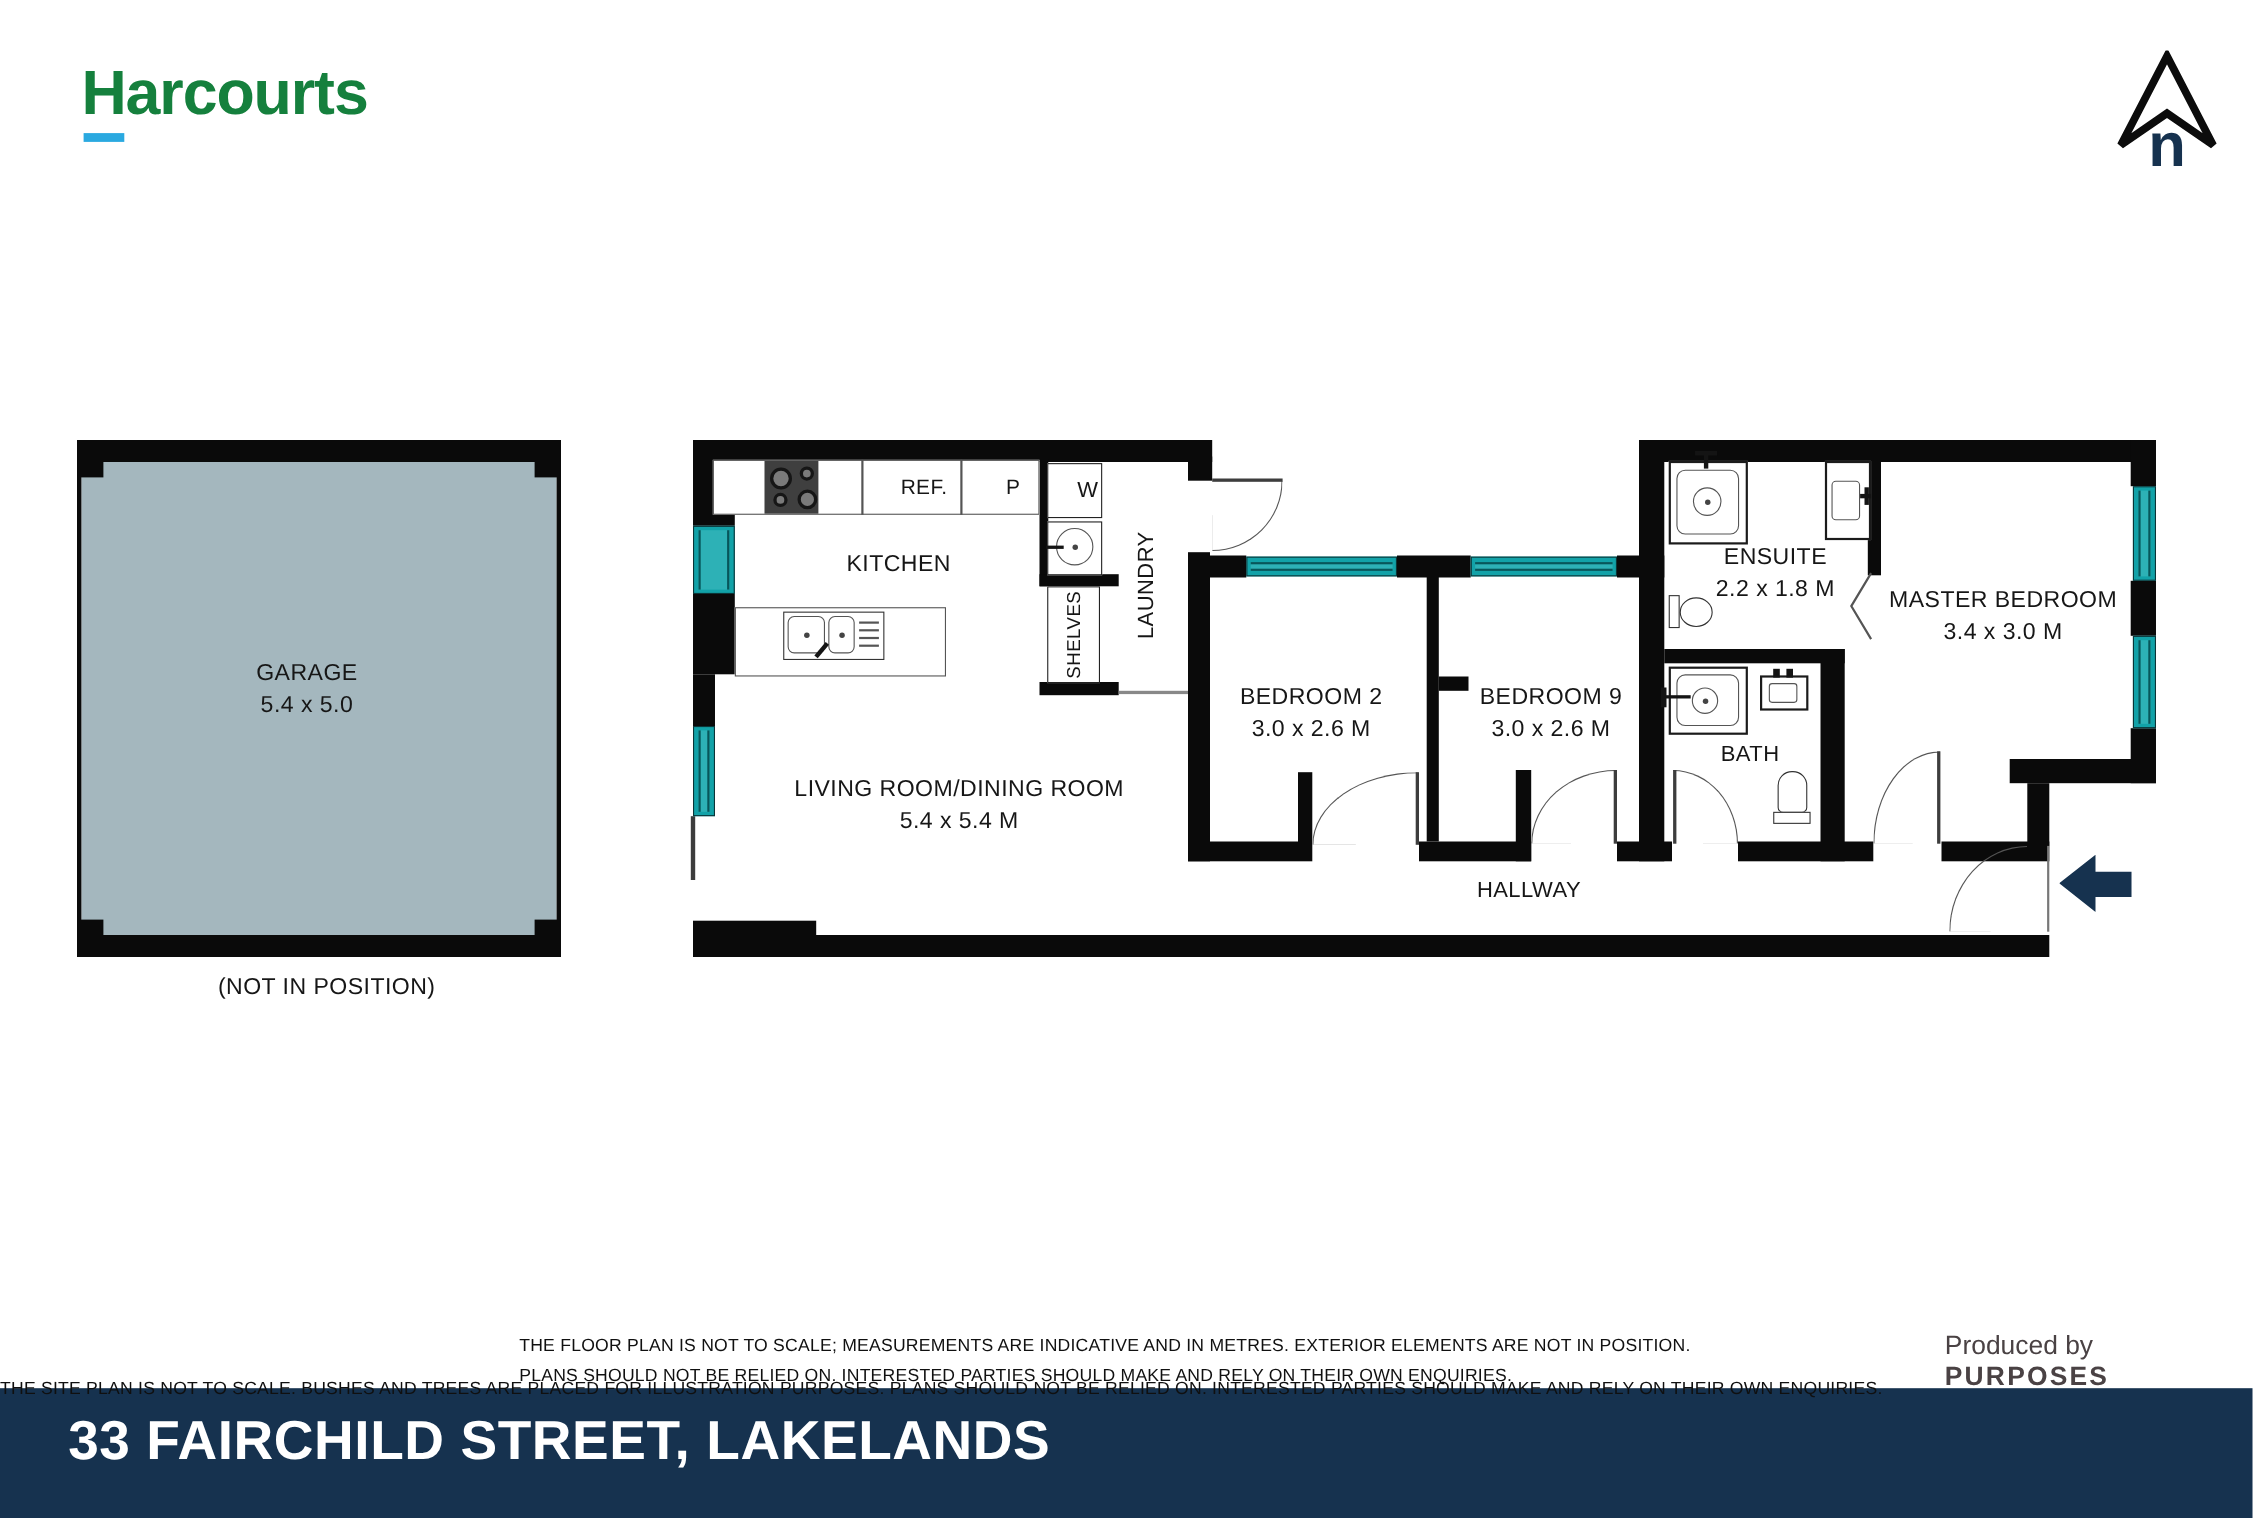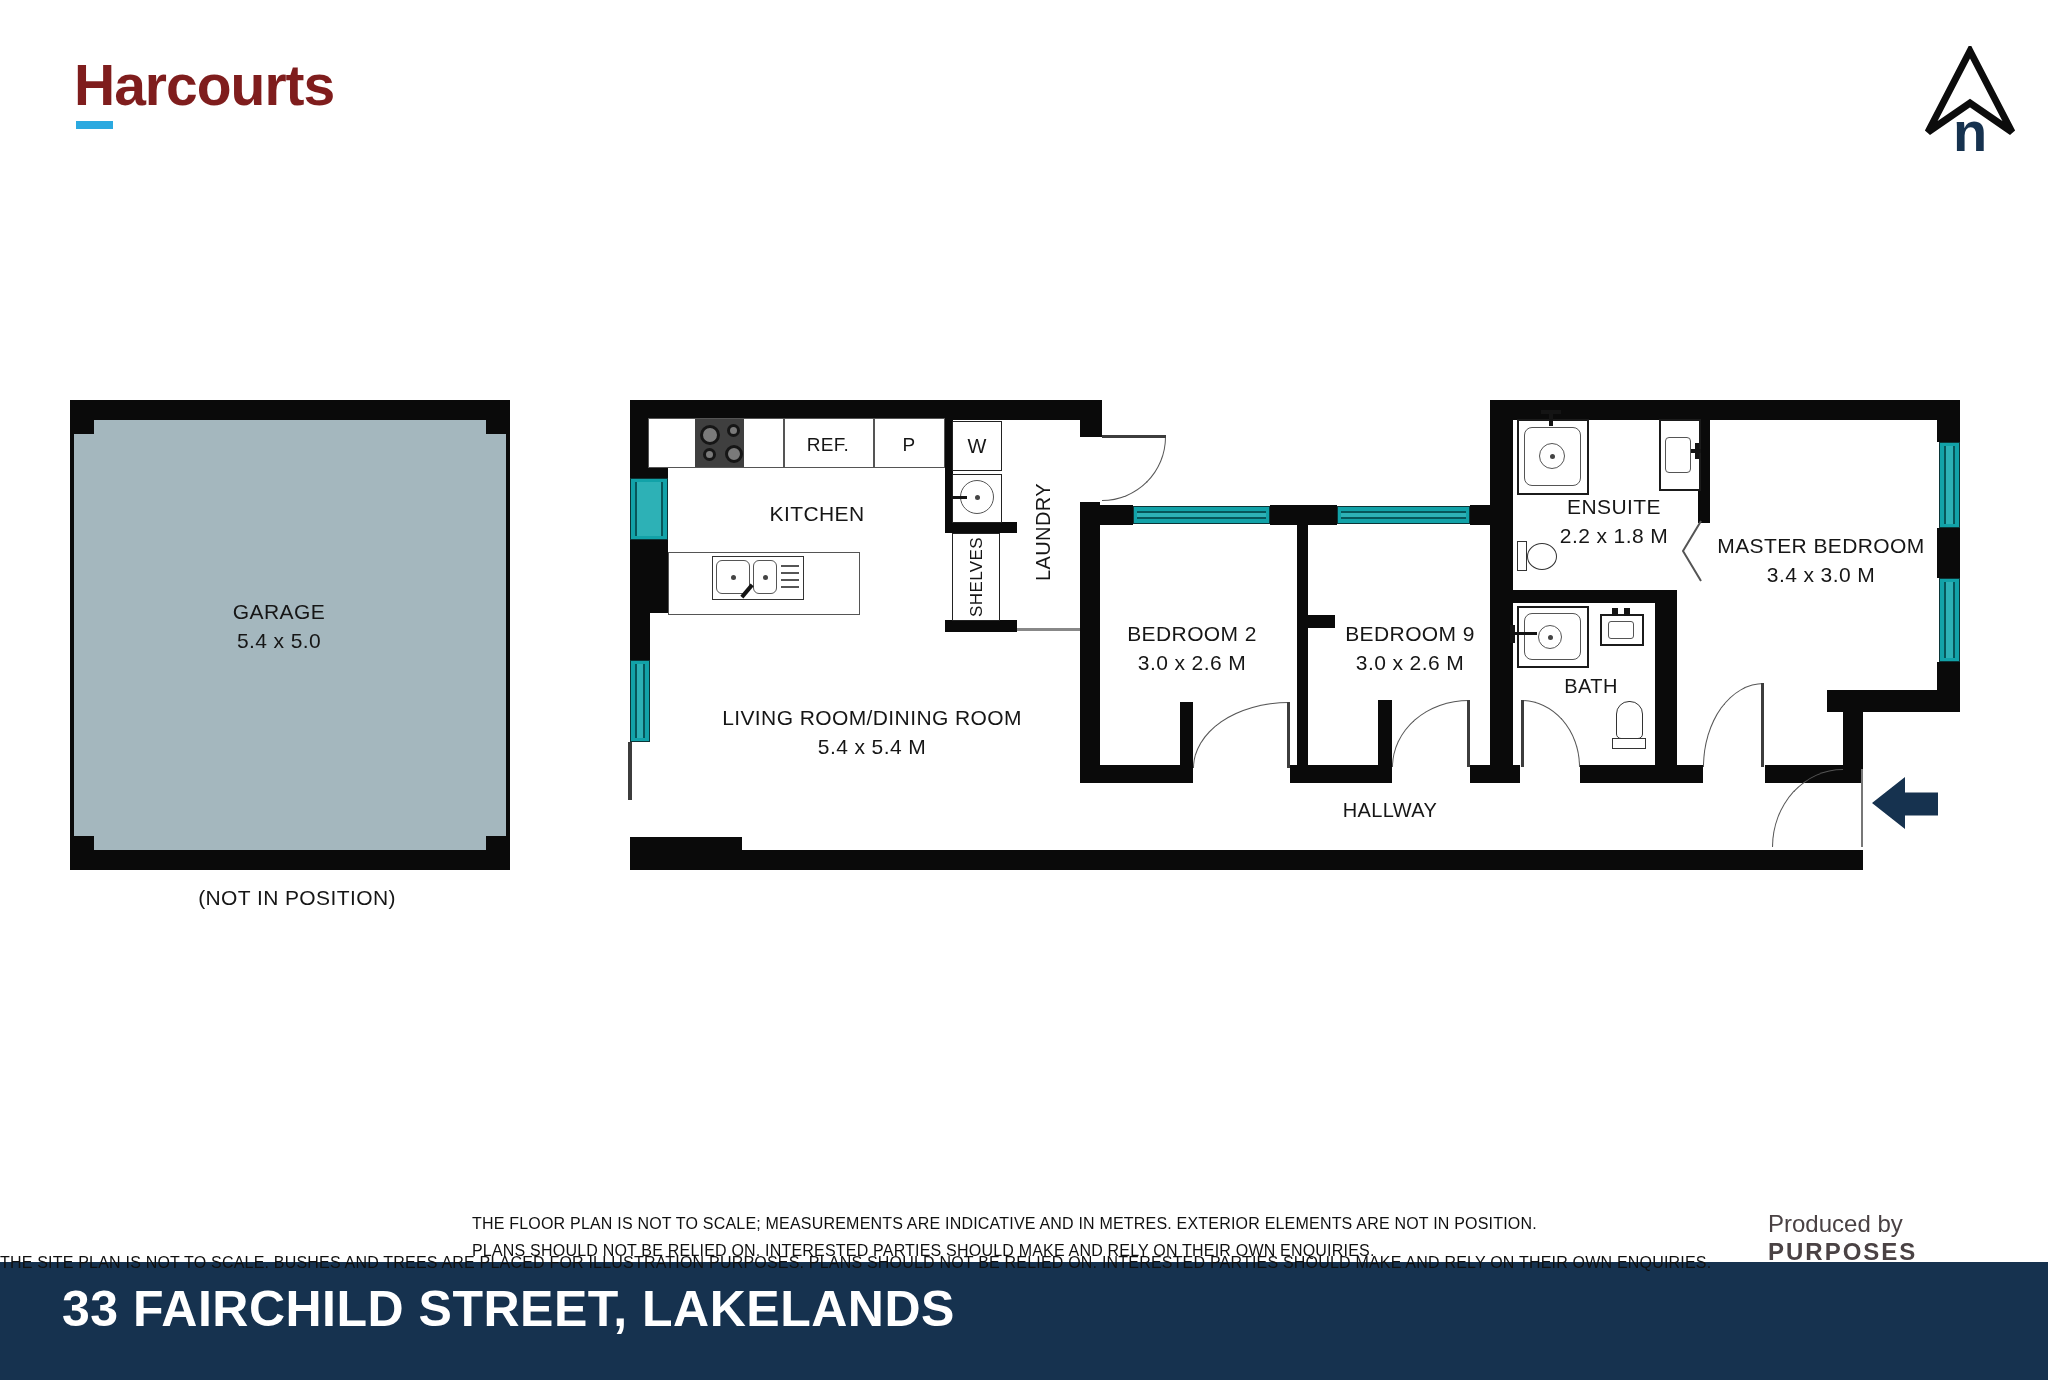--- a/index.html
+++ b/index.html
@@ -24,24 +24,24 @@
   
   .fx{position:absolute;border:2px solid #1b1b1b;background:#fff;}
   .fxl{position:absolute;border:1.5px solid #555;background:#fff;}
   .dot{position:absolute;width:5px;height:5px;border-radius:50%;background:#444;}
   .blackbit{position:absolute;background:#141414;}
   
   .lbl{position:absolute;transform:translate(-50%,-50%);font-size:21px;color:#161616;
        white-space:nowrap;text-align:center;letter-spacing:.4px;line-height:29px;}
   .lbl span{display:block;}
   .lbl-v{transform:translate(-50%,-50%) rotate(-90deg);}
-  .lbl-s{font-size:19px;letter-spacing:.3px;}
+  .lbl-s{font-size:19px;letter-spacing:.3px;margin-left:12px;}
   .lbl-shelves{font-size:17px;}
   
-  .logo{position:absolute;left:74px;top:52px;font-size:57px;font-weight:700;color:#7f1d1d;letter-spacing:-1px;}
+  .logo{position:absolute;left:74px;top:52px;font-size:57px;font-weight:700;color:#15803d;letter-spacing:-1px;}
   .logo-underline{position:absolute;left:76px;top:121px;width:37px;height:8px;background:#2aa9e0;}
   .north-n{position:absolute;left:1944px;top:102px;width:52px;height:64px;line-height:60px;
            text-align:center;font-size:56px;font-weight:600;color:#16324f;}
   .disc{position:absolute;left:472px;top:1210px;font-size:16px;color:#101010;line-height:27px;letter-spacing:.2px;}
   .disc3{position:absolute;left:0;top:1254px;width:2048px;text-align:left;font-size:16px;color:#101010;z-index:3;letter-spacing:.2px;}
   .navbar{position:absolute;left:0;top:1262px;width:2048px;height:118px;background:#16324f;z-index:2;}
   .address{position:absolute;left:62px;top:1280px;z-index:4;color:#ffffff;font-size:50px;font-weight:600;letter-spacing:.5px;}
   .produced{position:absolute;left:1768px;top:1210px;font-size:24px;color:#4a4244;z-index:1;}
   .produced b{font-weight:700;letter-spacing:2px;}
   .entry-arrow{position:absolute;left:1872px;top:777px;width:66px;height:52px;background:#16324f;

